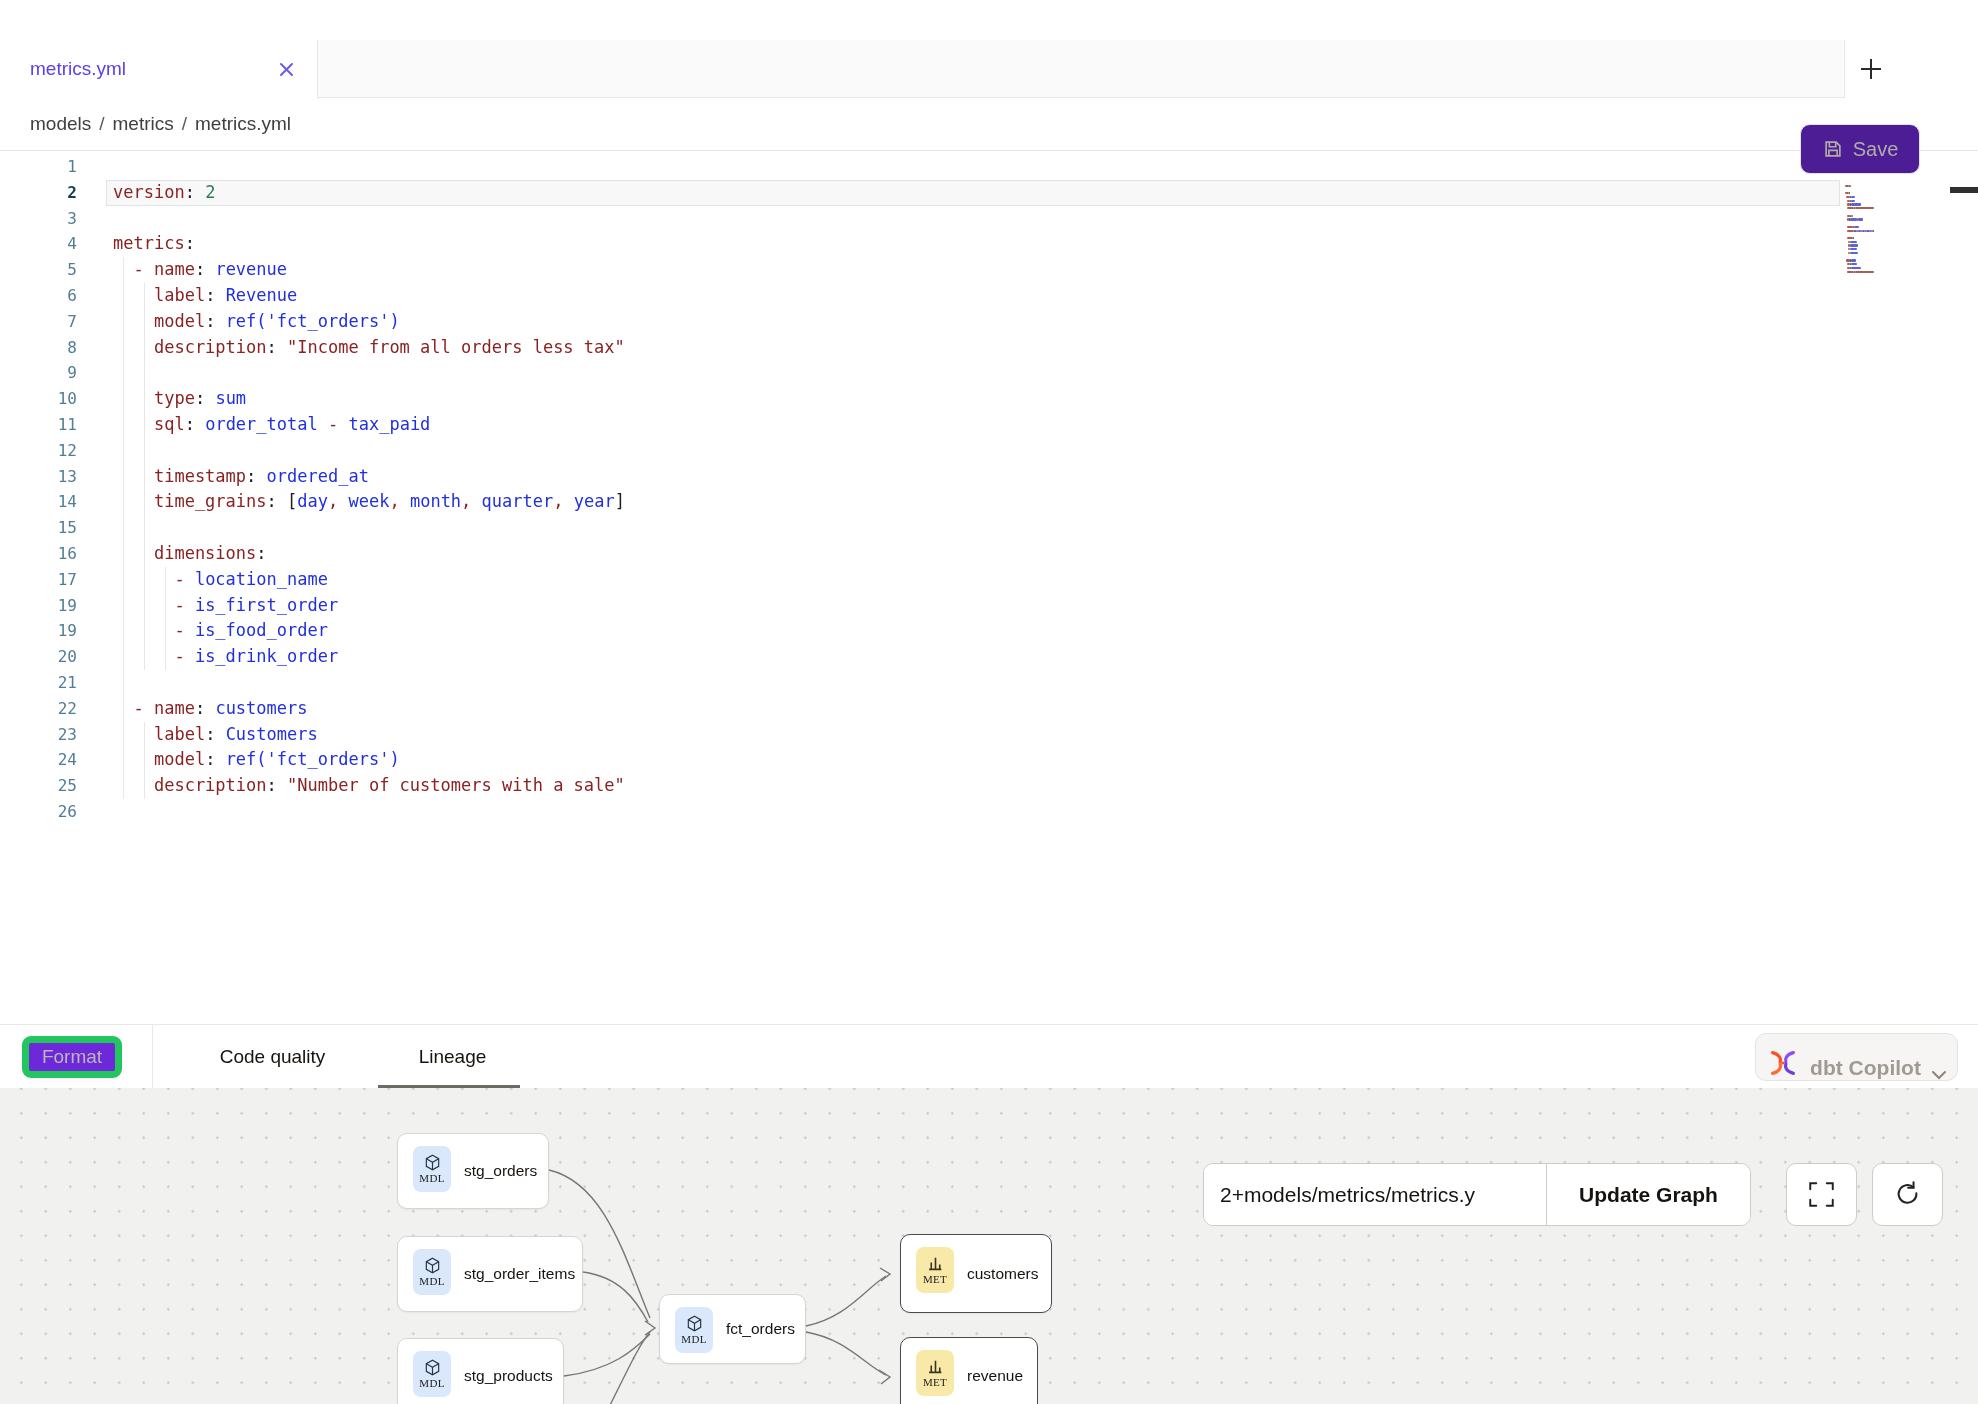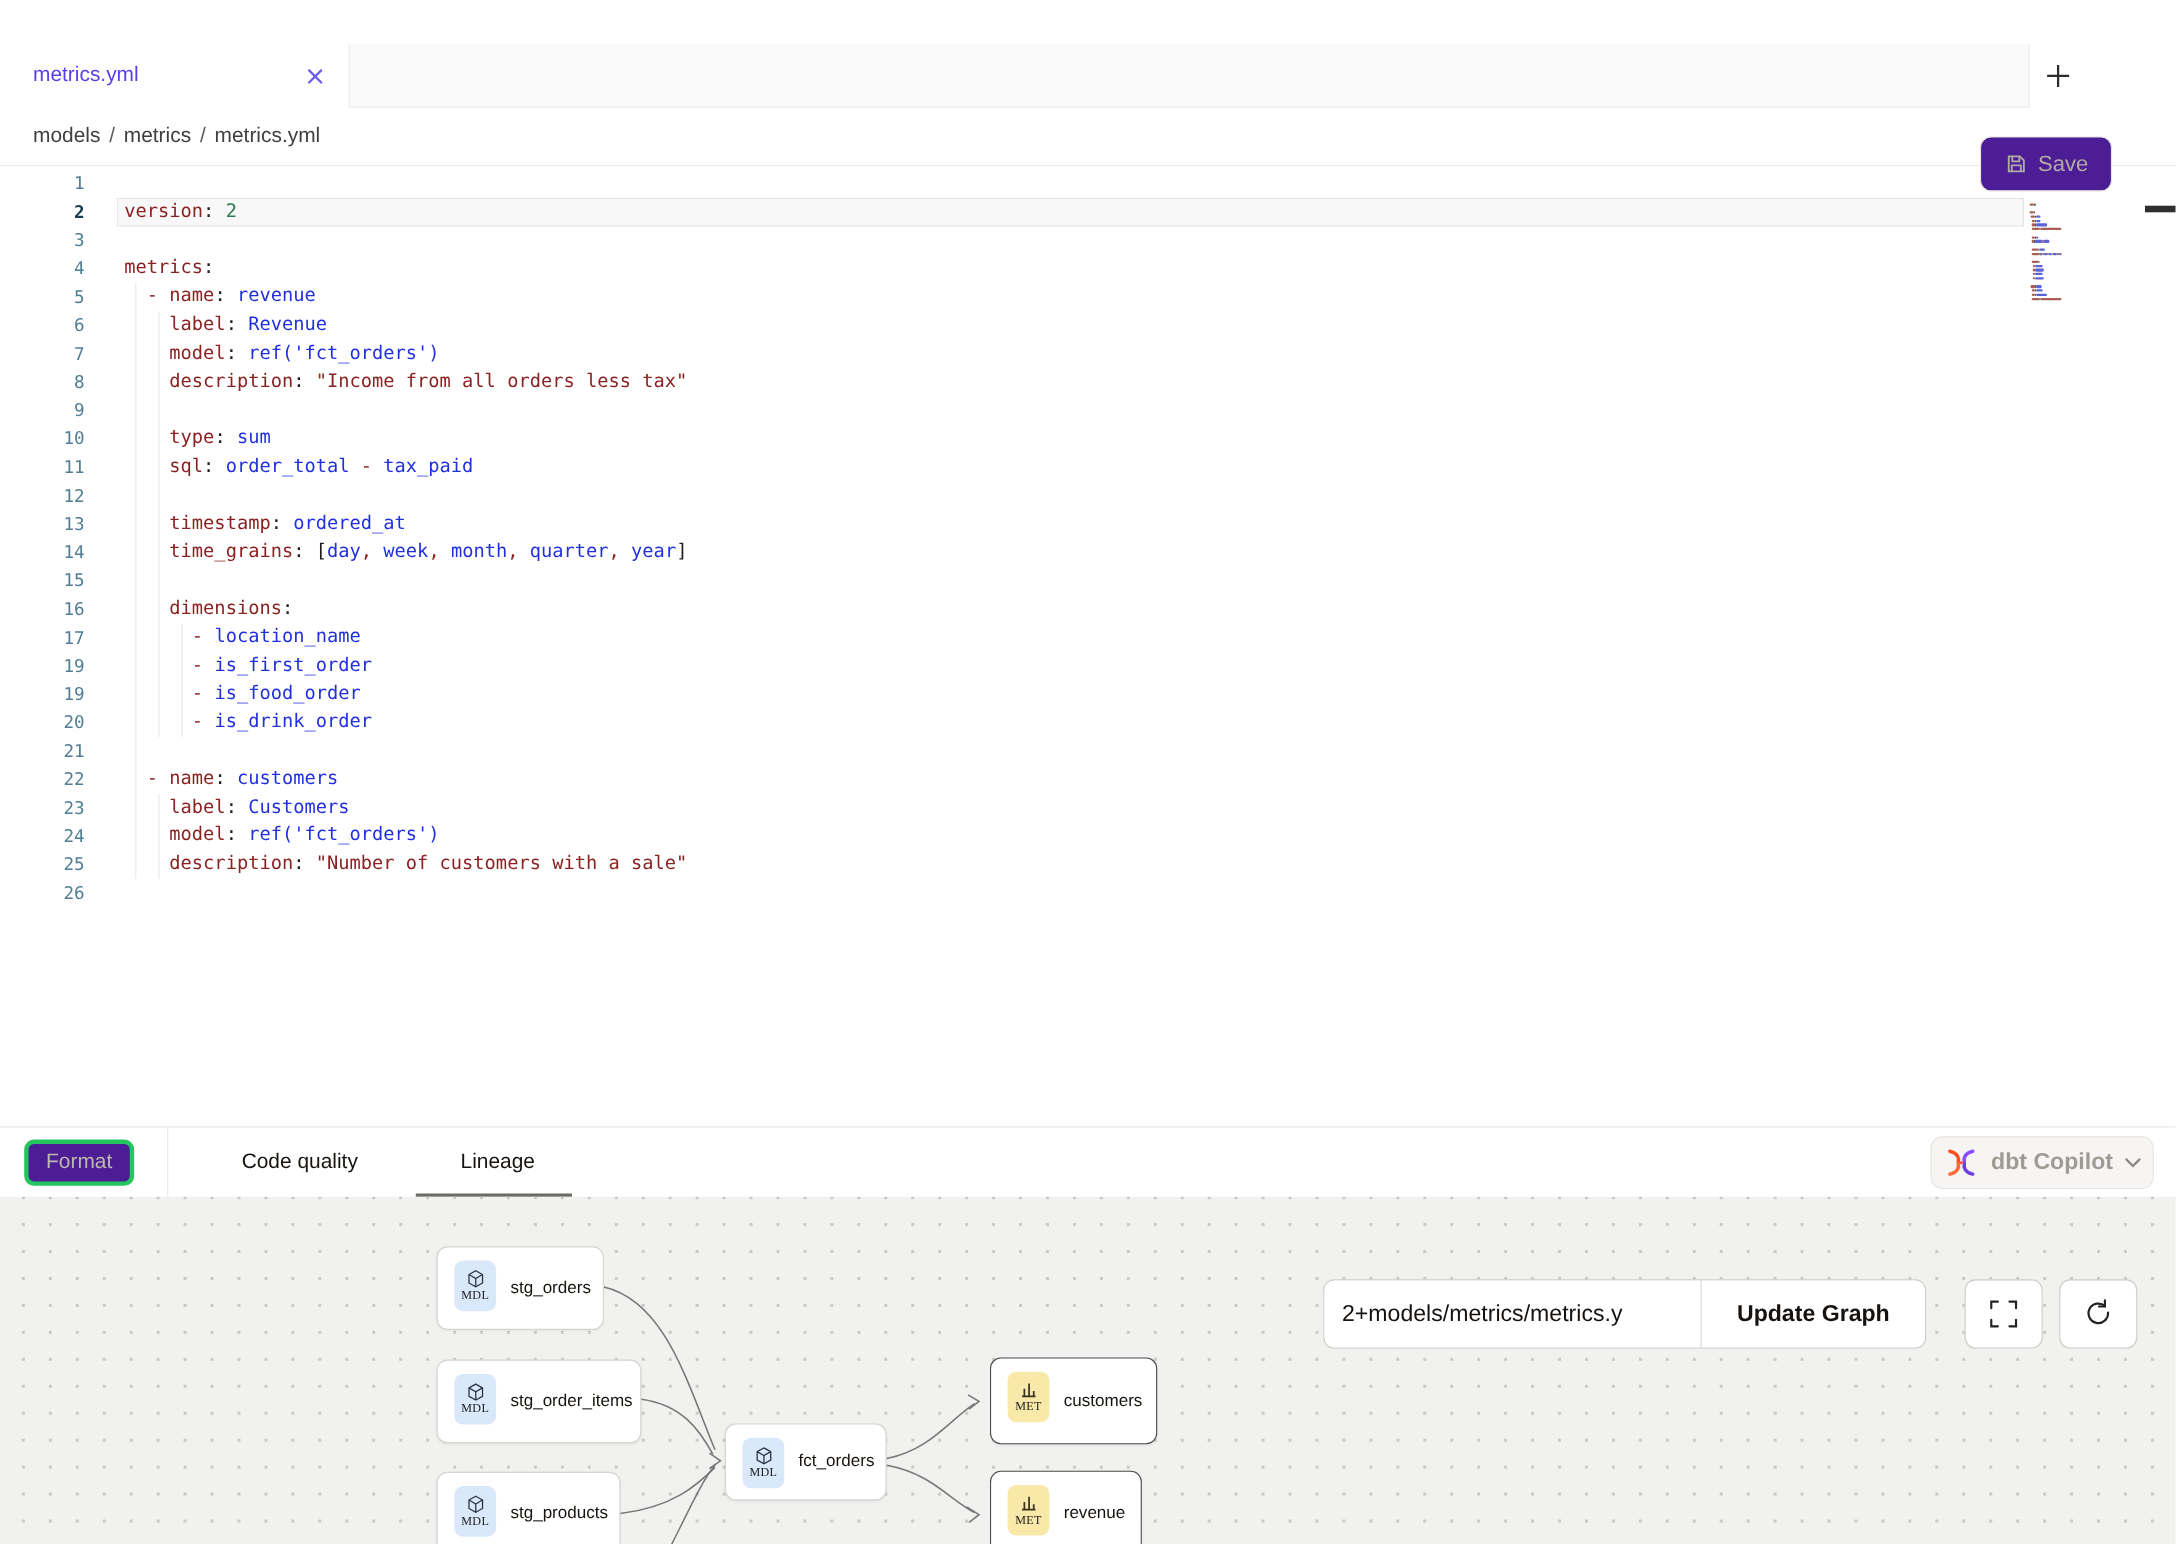--- a/index.html
+++ b/index.html
@@ -46,30 +46,30 @@
 
   
   #minimap { position:absolute; left:1845px; top:30px; width:60px; z-index:3; }
   .mm-row { height:2.2px; margin-bottom:1.55px; display:flex; }
   .mm-seg { height:2.2px; border-radius:1px; }
   .scrollmark { position:absolute; left:1950px; top:36px; width:28px; height:6px; background:#2f2f2f; z-index:3; }
 
   
   .bottombar { position:absolute; left:0; top:984px; width:1978px; height:64px; background:#fff;
     border-top:1px solid #e8e8e8; }
-  .format-btn { position:absolute; left:22px; top:11px; width:100px; height:42px; background:#4c1d95;
-    border:4px solid #22c55e; border-radius:9px; color:#bdb7b1; font-size:19px; cursor:default; }
+  .format-btn { position:absolute; left:22px; top:11px; width:100px; height:42px; background:#6d28d9;
+    border:7px solid #22c55e; border-radius:9px; color:#bdb7b1; font-size:19px; cursor:default; }
   .bb-div { position:absolute; left:152px; top:0; width:1px; height:63px; background:#e8e8e8; }
   .bb-tab { position:absolute; top:0; height:63px; background:none; border:none; cursor:pointer;
     font-size:19px; font-weight:500; color:#17130e; }
   .bb-tab.codequality { left:190px; width:165px; }
   .bb-tab.lineage { left:385px; width:135px; }
   .bb-underline { position:absolute; left:378px; top:60px; width:142px; height:3px; background:#6e6a64; }
   .copilot-btn { position:absolute; left:1755px; top:8px; width:203px; height:48px; background:#f6f5f3;
-    border:1px solid #e5e3e0; border-radius:11px; display:flex; align-items:center; justify-content:center;
+    border:1px solid #e5e3e0; border-radius:11px; display:flex; align-items:flex-end; justify-content:center;
     gap:10px; cursor:pointer; }
   .copilot-btn .cp-label { color:#a09a94; font-size:21px; font-weight:600; }
 
   
   .canvas { position:absolute; left:0; top:1048px; width:1978px; height:356px; background:#f1f1f0;
     background-image:radial-gradient(circle, #c9c9c7 1.3px, transparent 1.4px);
     background-size:24.5px 24.5px; background-position:9px 13px; overflow:hidden; }
   #edges { position:absolute; left:0; top:0; z-index:1; }
   .node { position:absolute; background:#fff; border:1px solid #d7d5d2; border-radius:10px;
     box-shadow:0 1px 2px rgba(0,0,0,.05); z-index:2; cursor:grab; display:flex; align-items:center; }

